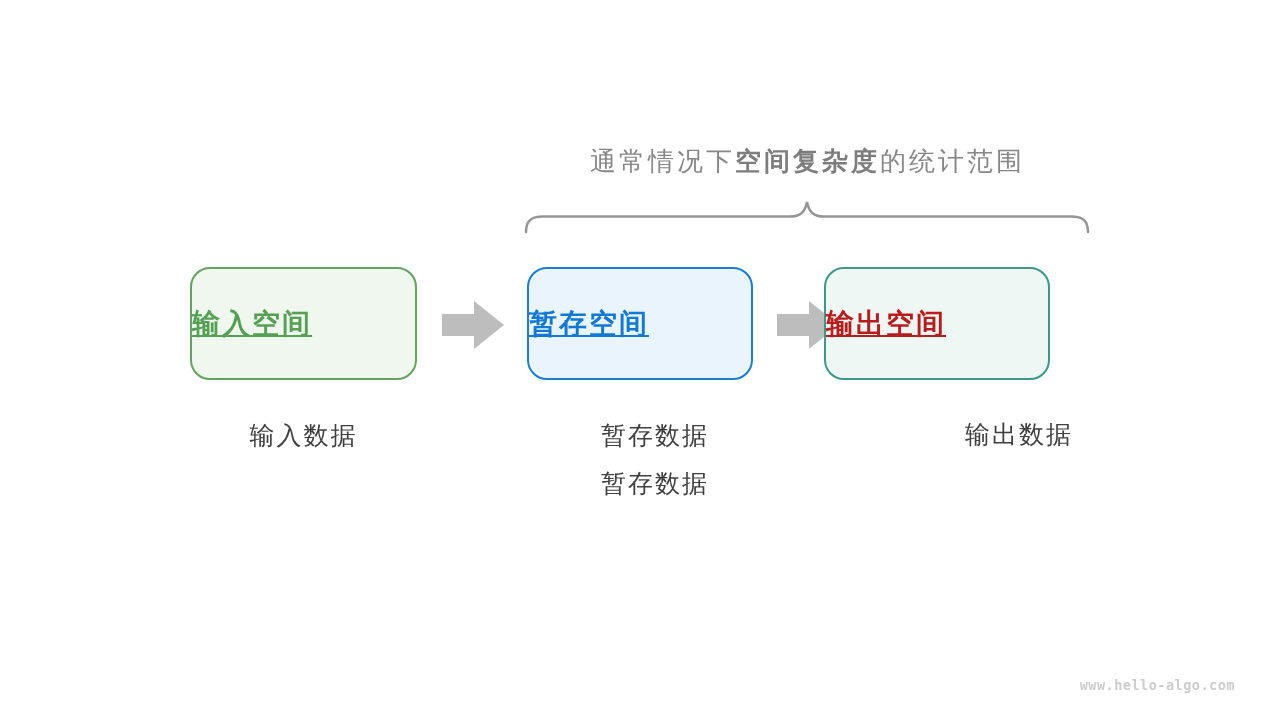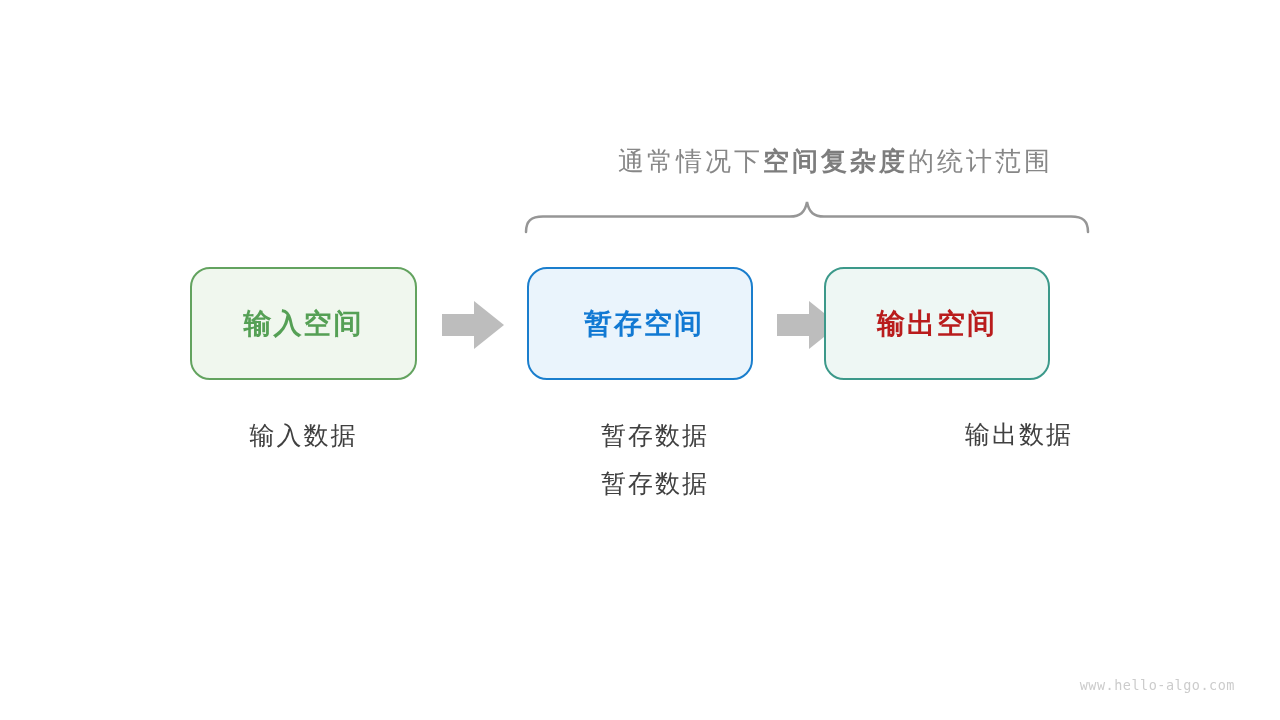--- a/index.html
+++ b/index.html
@@ -12,21 +12,21 @@
     width: 1280px;
     height: 720px;
     background: #ffffff;
     overflow: hidden;
     font-family: "Liberation Sans", "DejaVu Sans", sans-serif;
   }
 
   
   .scope-title {
     position: absolute;
-    left: 553px;
+    left: 525px;
     top: 144px;
     width: 565px;
     text-align: center;
     font-size: 26px;
     letter-spacing: 3px;
     color: #878787;
     white-space: nowrap;
   }
   .scope-title .kw {
     font-weight: 700;
@@ -42,39 +42,39 @@
 
   
   .box {
     position: absolute;
     top: 267px;
     height: 113px;
     border-radius: 20px;
     box-sizing: border-box;
     display: flex;
     align-items: center;
-    justify-content: center;
+    justify-content: flex-start;
     font-size: 28px;
     font-weight: 700;
     letter-spacing: 2px;
+    text-decoration: underline;
   }
   .box-input {
     left: 190px;
     width: 227px;
     border: 2.5px solid #63a35f;
     background: #f0f7ee;
     color: #55a055;
   }
   .box-buffer {
     left: 527px;
     width: 226px;
     border: 2.5px solid #1a7ecd;
     background: #eaf4fc;
     color: #1179d3;
-    padding-left: 8px;
   }
   .box-output {
     left: 824px;
     width: 226px;
     border: 2.5px solid #3c998a;
     background: #eef7f4;
     color: #b91c1c;
   }
 
   
@@ -104,20 +104,21 @@
 
   
   .watermark {
     position: absolute;
     right: 45px;
     bottom: 27px;
     font-family: "DejaVu Sans Mono", monospace;
     font-size: 13.5px;
     color: #cccccc;
     letter-spacing: 0.5px;
+    font-weight: bold;
   }
 </style>
 </head>
 <body>
 
 <div class="canvas">
 
   <div class="scope-title"><span>通常情况下</span><span class="kw">空间复杂度</span><span>的统计范围</span></div>
 
   <svg class="brace" width="567" height="36" viewBox="0 0 567 36">

